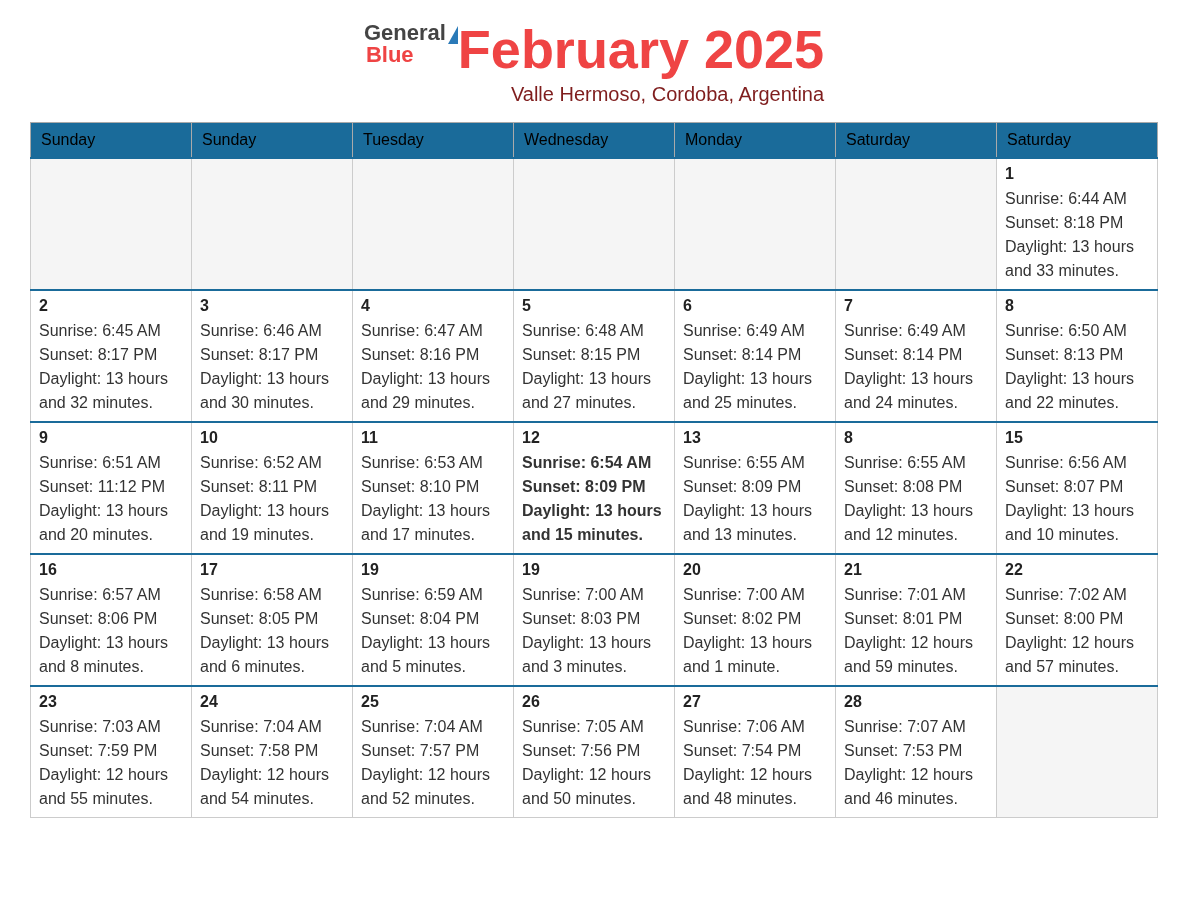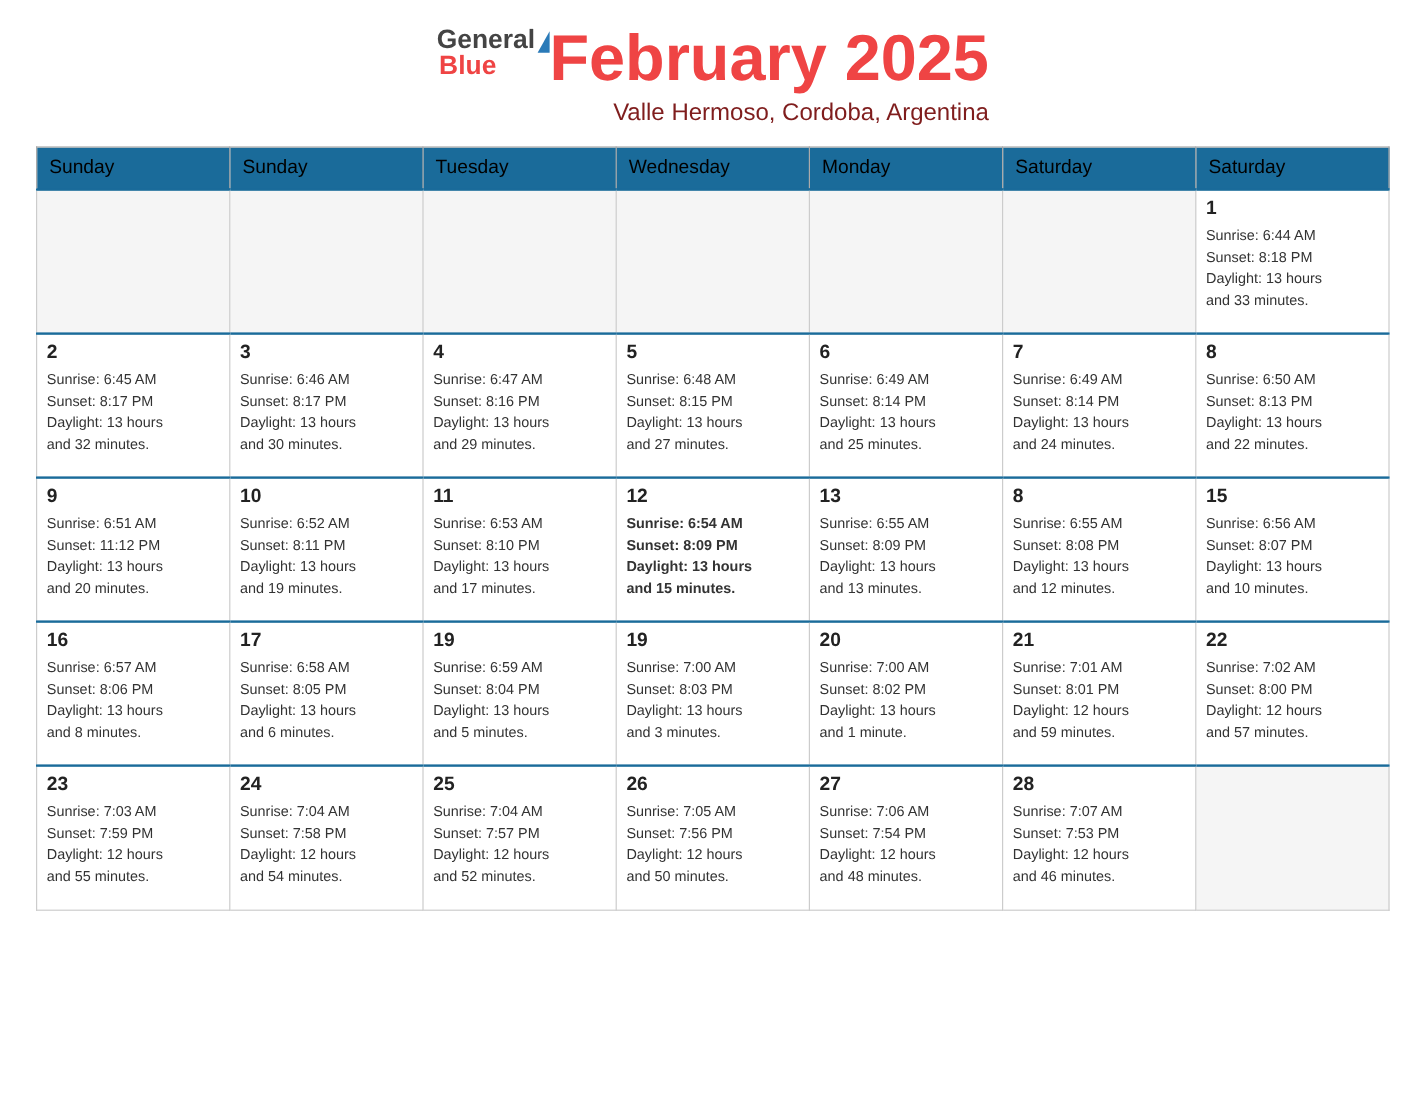--- a/index.html
+++ b/index.html
@@ -62,21 +62,21 @@
       background: #f5f5f5;
     }
     .day-number {
       font-size: 16px;
       font-weight: bold;
       color: #222;
       display: block;
       margin-bottom: 4px;
     }
     .day-info {
-      font-size: 12px;
+      font-size: 16px;
       color: #333;
       line-height: 1.5;
     }
     .week-row td {
       border-top: 2px solid #1a6b9a;
     }
     .logo-general {
       font-size: 22px;
       font-weight: bold;
       color: #444;

